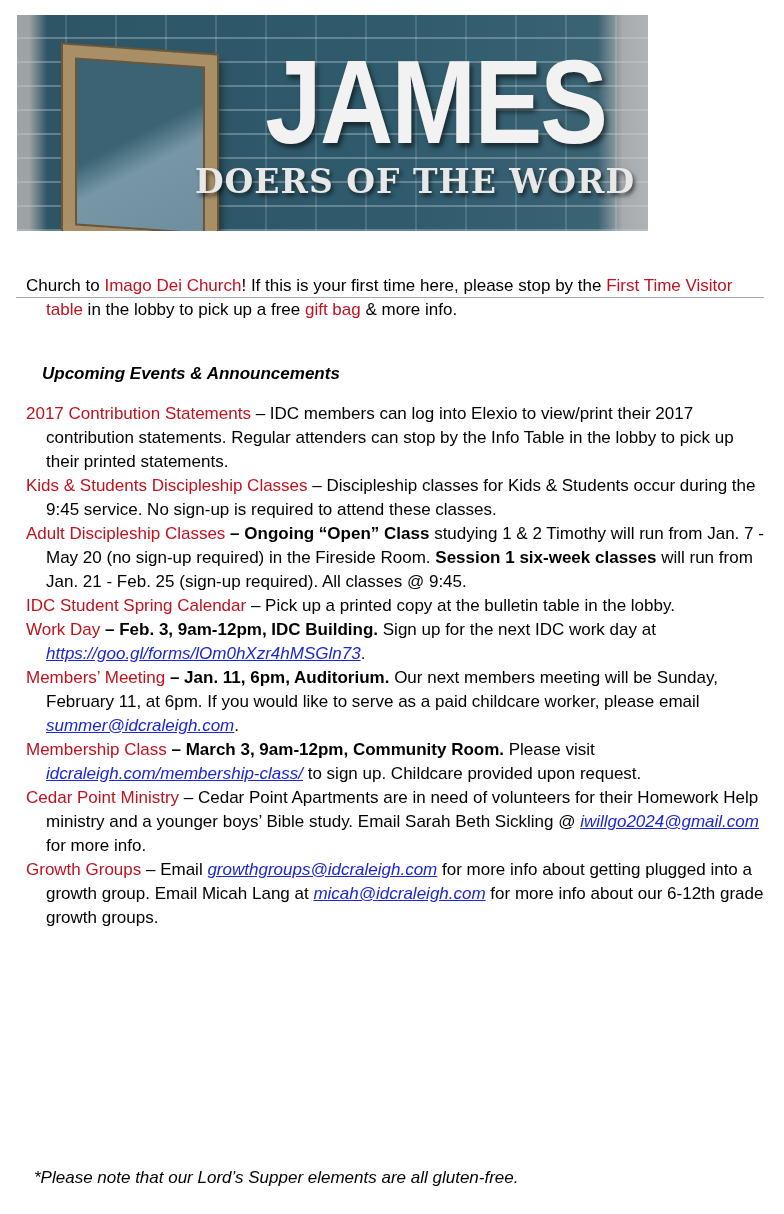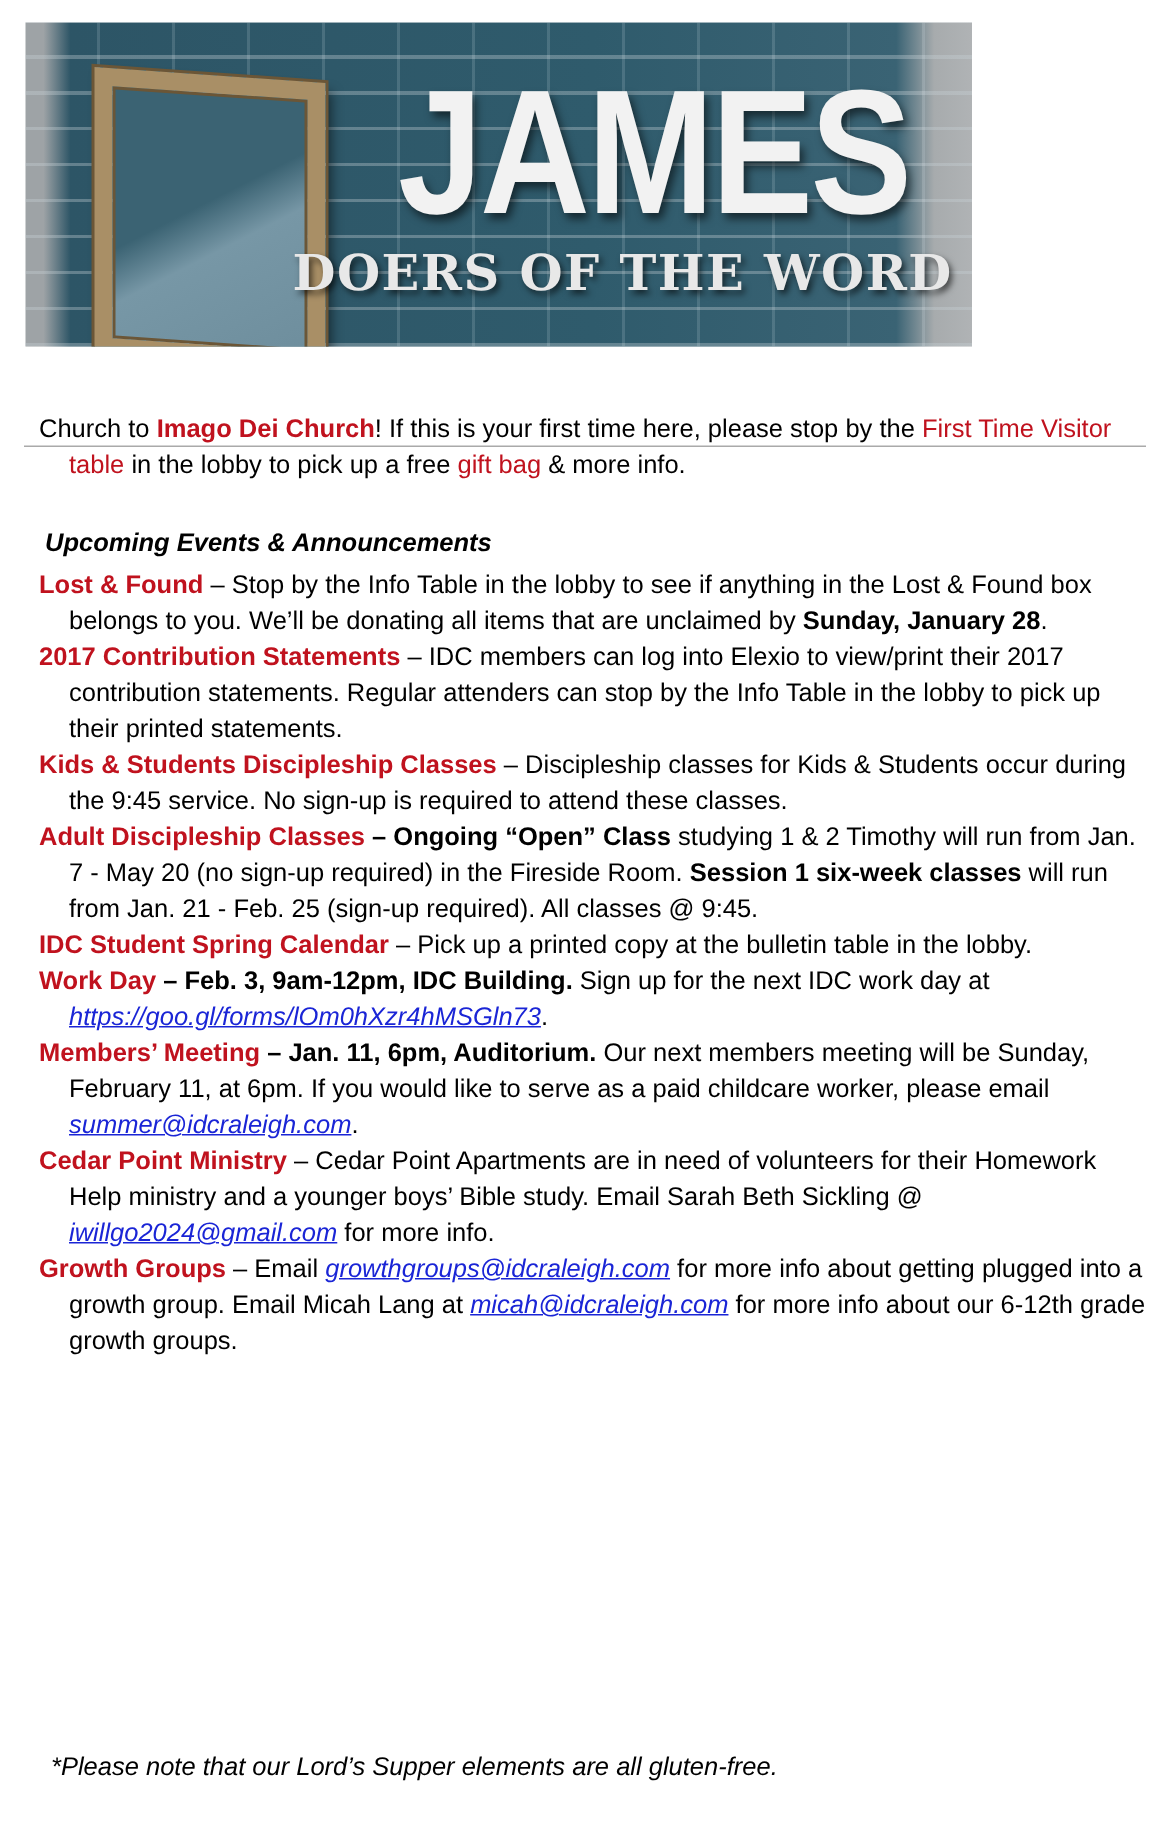--- a/index.html
+++ b/index.html
@@ -44,24 +44,24 @@
   .content { position: absolute; left: 26px; top: 270px; width: 740px; }
   .date-heading {
     font-size: 20px; font-weight: bold; margin: 0; line-height: 26px;
   }
   .rule { position: absolute; left: -10px; top: 27px; width: 748px; height: 1px; background: #aaa; }
   .para {
     font-size: 17px; line-height: 24px; margin: 0;
     padding-left: 20px; text-indent: -20px;
   }
   .red { color: #c0121e; }
-  .redb { color: #c0121e; font-weight: bold; }
+  .redb { color: #c0121e; font-weight: normal; }
   .b { font-weight: bold; }
   a.link { color: #1a25d6; text-decoration: underline; font-style: italic; }
-  .section-heading { font-size: 17px; font-weight: bold; font-style: italic; margin: 4px; line-height: 24px; }
+  .section-heading { font-size: 17px; font-weight: bold; font-style: italic; margin: 16px; line-height: 24px; }
   .welcome { margin-top: 4px; }
   .spacer { height: 24px; }
   .footnote { position: absolute; left: 34px; top: 1168px; font-size: 17px; font-style: italic; text-align: right; }
 </style>
 </head>
 <body>
 
 <div class="banner">
   <div class="frame"></div>
   <div class="banner-title">JAMES</div>
@@ -69,34 +69,34 @@
 </div>
 
 <div class="content">
   <div class="rule"></div>
 
   <p class="para welcome"><span>Church to </span><span class="redb">Imago Dei Church</span><span>! If this is your first time here, please stop by the </span><span class="red">First Time Visitor table</span><span> in the lobby to pick up a free </span><span class="red">gift bag</span><span> &amp; more info.</span></p>
 
   <div class="spacer"></div>
   <h2 class="section-heading">Upcoming Events &amp; Announcements</h2>
 
-  <p class="para"><span class="redb">Lost &amp; Found</span><span> – Stop by the Info Table in the lobby to see if anything in the Lost &amp; Found box belongs to you. We’ll be donating all items that are unclaimed by </span><span class="b">Sunday, January 28</span><span>.</span></p>
 
   <p class="para"><span class="redb">2017 Contribution Statements</span><span> – IDC members can log into Elexio to view/print their 2017 contribution statements. Regular attenders can stop by the Info Table in the lobby to pick up their printed statements.</span></p>
 
   <p class="para"><span class="redb">Kids &amp; Students Discipleship Classes</span><span> – Discipleship classes for Kids &amp; Students occur during the 9:45 service. No sign-up is required to attend these classes.</span></p>
 
   <p class="para"><span class="redb">Adult Discipleship Classes</span><span class="b"> – Ongoing “Open” Class</span><span> studying 1 &amp; 2 Timothy will run from Jan. 7 - May 20 (no sign-up required) in the Fireside Room. </span><span class="b">Session 1 six-week classes</span><span> will run from Jan. 21 - Feb. 25 (sign-up required). All classes @ 9:45.</span></p>
 
   <p class="para"><span class="redb">IDC Student Spring Calendar</span><span> – Pick up a printed copy at the bulletin table in the lobby.</span></p>
 
   <p class="para"><span class="redb">Work Day</span><span class="b"> – Feb. 3, 9am-12pm, IDC Building.</span><span> Sign up for the next IDC work day at </span><a class="link">https://goo.gl/forms/lOm0hXzr4hMSGln73</a><span>.</span></p>
 
   <p class="para"><span class="redb">Members’ Meeting</span><span class="b"> – Jan. 11, 6pm, Auditorium.</span><span> Our next members meeting will be Sunday, February 11, at 6pm. If you would like to serve as a paid childcare worker, please email </span><a class="link">summer@idcraleigh.com</a><span>.</span></p>
 
+  <p class="para"><span class="redb">Membership Class</span><span class="b"> – March 3, 9am-12pm, Community Room.</span><span> Please visit </span><a class="link">idcraleigh.com/membership-class/</a><span> to sign up. Childcare provided upon request.</span></p>
 
 
   <p class="para"><span class="redb">Cedar Point Ministry</span><span> – Cedar Point Apartments are in need of volunteers for their Homework Help ministry and a younger boys’ Bible study. Email Sarah Beth Sickling @ </span><a class="link">iwillgo2024@gmail.com</a><span> for more info.</span></p>
 
   <p class="para"><span class="redb">Growth Groups</span><span> – Email </span><a class="link">growthgroups@idcraleigh.com</a><span> for more info about getting plugged into a growth group. Email Micah Lang at </span><a class="link">micah@idcraleigh.com</a><span> for more info about our 6-12th grade growth groups.</span></p>
 </div>
 
 <div class="footnote">*Please note that our Lord’s Supper elements are all gluten-free.</div>
 
 </body></html>

